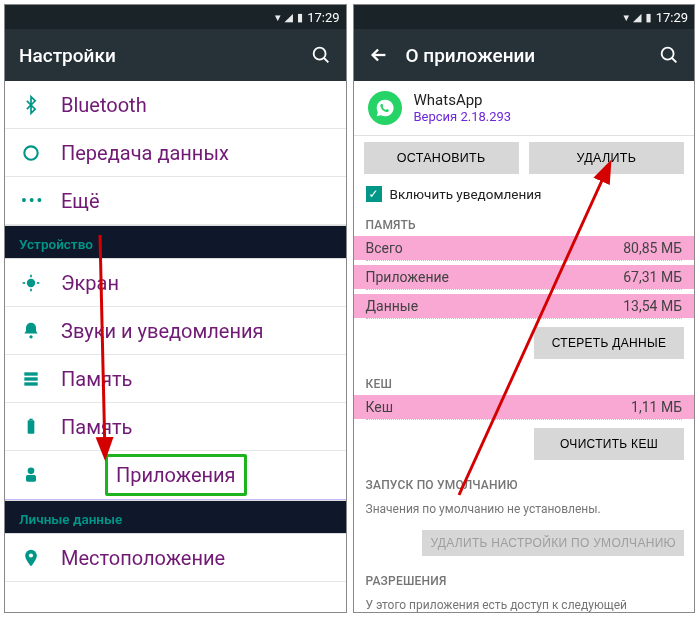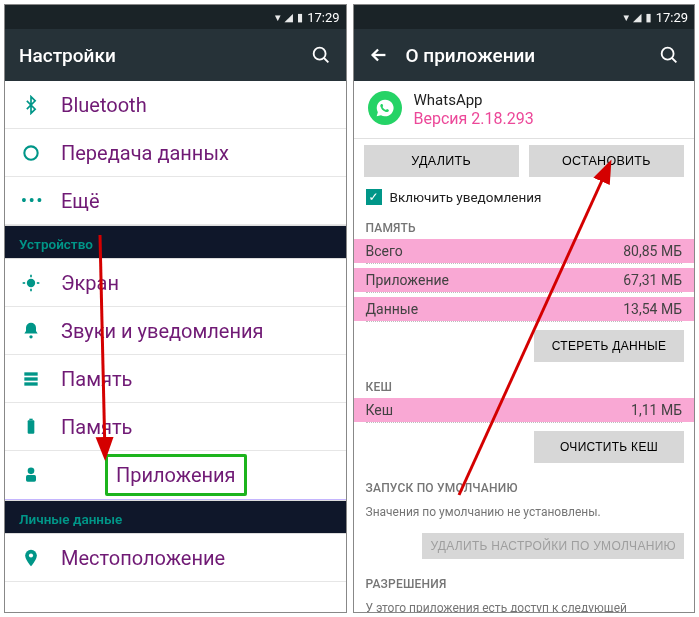--- a/index.html
+++ b/index.html
@@ -91,21 +91,21 @@
 }
 .whatsapp-icon {
   width: 34px; height: 34px;
   background: #25D366;
   border-radius: 50%;
   display: flex; align-items: center; justify-content: center;
   color: #fff;
   font-size: 20px;
 }
 .appinfo-header .name { font-size: 15px; color: #212121; }
-.appinfo-header .ver { font-size: 16px; color: #ec4899; }
+.appinfo-header .ver { font-size: 13px; color: #6d28d9; }
 .btnrow { display: flex; gap: 10px; padding: 6px 10px; background: #fff; }
 .matbtn {
   flex: 1;
   background: #d7d7d7;
   border: none;
   height: 32px;
   font-size: 12.5px;
   font-weight: 500;
   color: #000;
   cursor: pointer;
@@ -292,22 +292,22 @@
             <path d="M12 2a10 10 0 0 0-8.6 15L2 22l5.2-1.4A10 10 0 1 0 12 2zm4.5 13.5c-.3.8-1.6 1.4-2.3 1.4-.6 0-1.3 0-4-1.6s-2.8-3.6-2.9-3.8c-.1-.2-.9-1.2-.9-2.3s.6-1.6.8-1.8c.2-.2.5-.3.7-.3h.5c.2 0 .4 0 .6.5l.7 1.8c.1.2 0 .4-.1.5l-.4.5c-.1.2-.2.3 0 .6.2.3.9 1.4 1.9 2.2 1.3 1 2 1.1 2.3 1 .2-.1.4-.5.6-.8.2-.3.4-.2.6-.1l1.6.8c.2.1.4.2.4.3 0 .2 0 .7-.1 1z"></path>
           </svg>
       </div>
       <div>
         <div class="name">WhatsApp</div>
         <div class="ver">Версия 2.18.293</div>
       </div>
     </div>
 
     <div class="btnrow">
+      <button class="matbtn">ОСТАНОВИТЬ</button>
       <button class="matbtn">УДАЛИТЬ</button>
-      <button class="matbtn">ОСТАНОВИТЬ</button>
     </div>
 
     <div class="chk-row">
       <span class="chk">✓</span>
       <span>Включить уведомления</span>
     </div>
 
     <div class="subhdr">ПАМЯТЬ</div>
     <div class="kv">
         <span>Всего</span>

